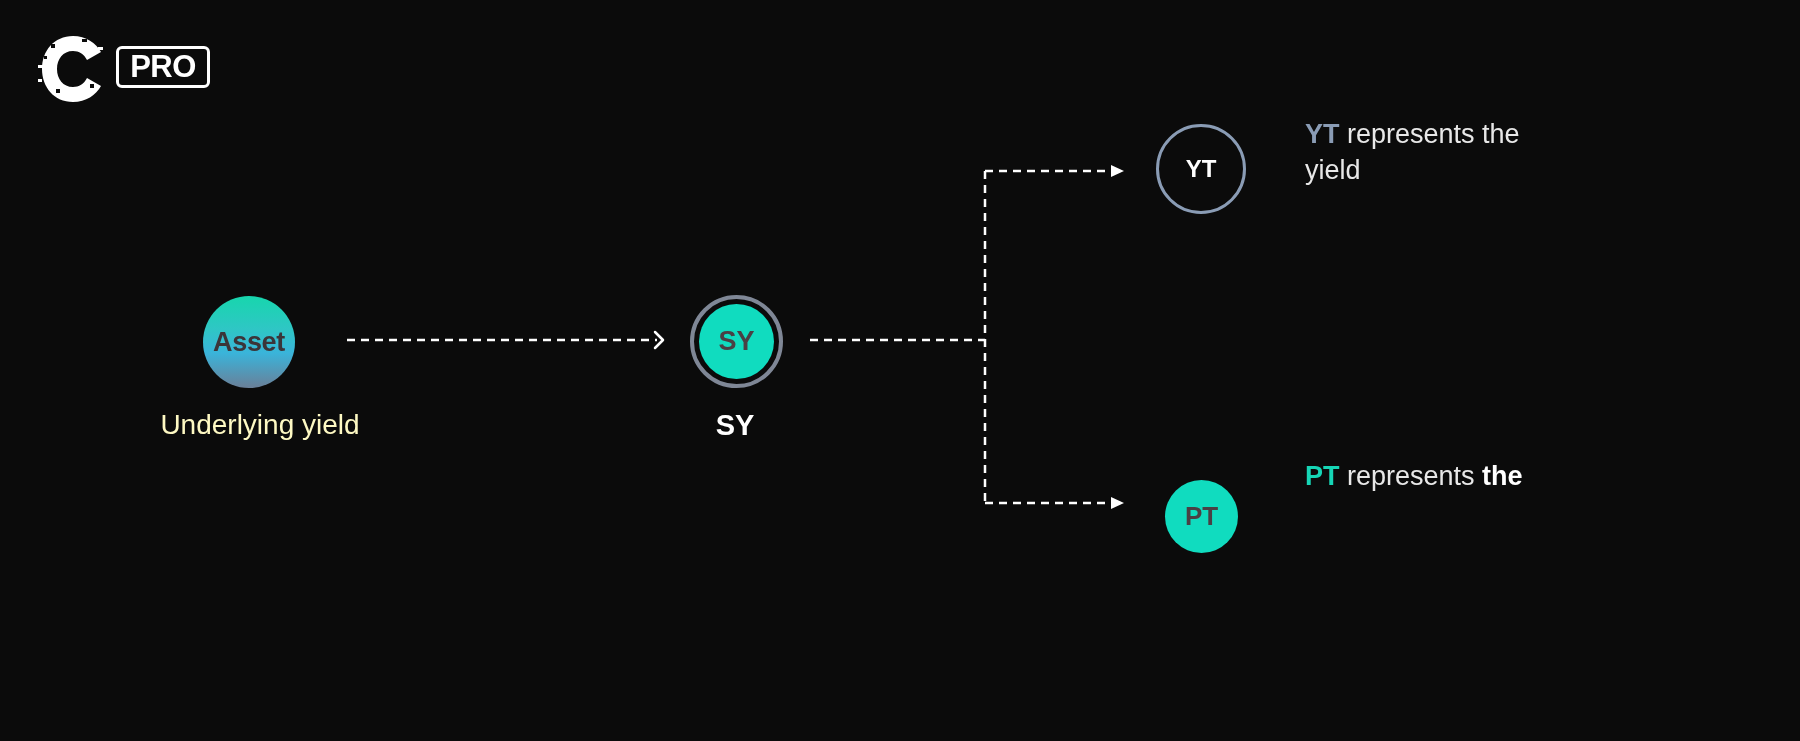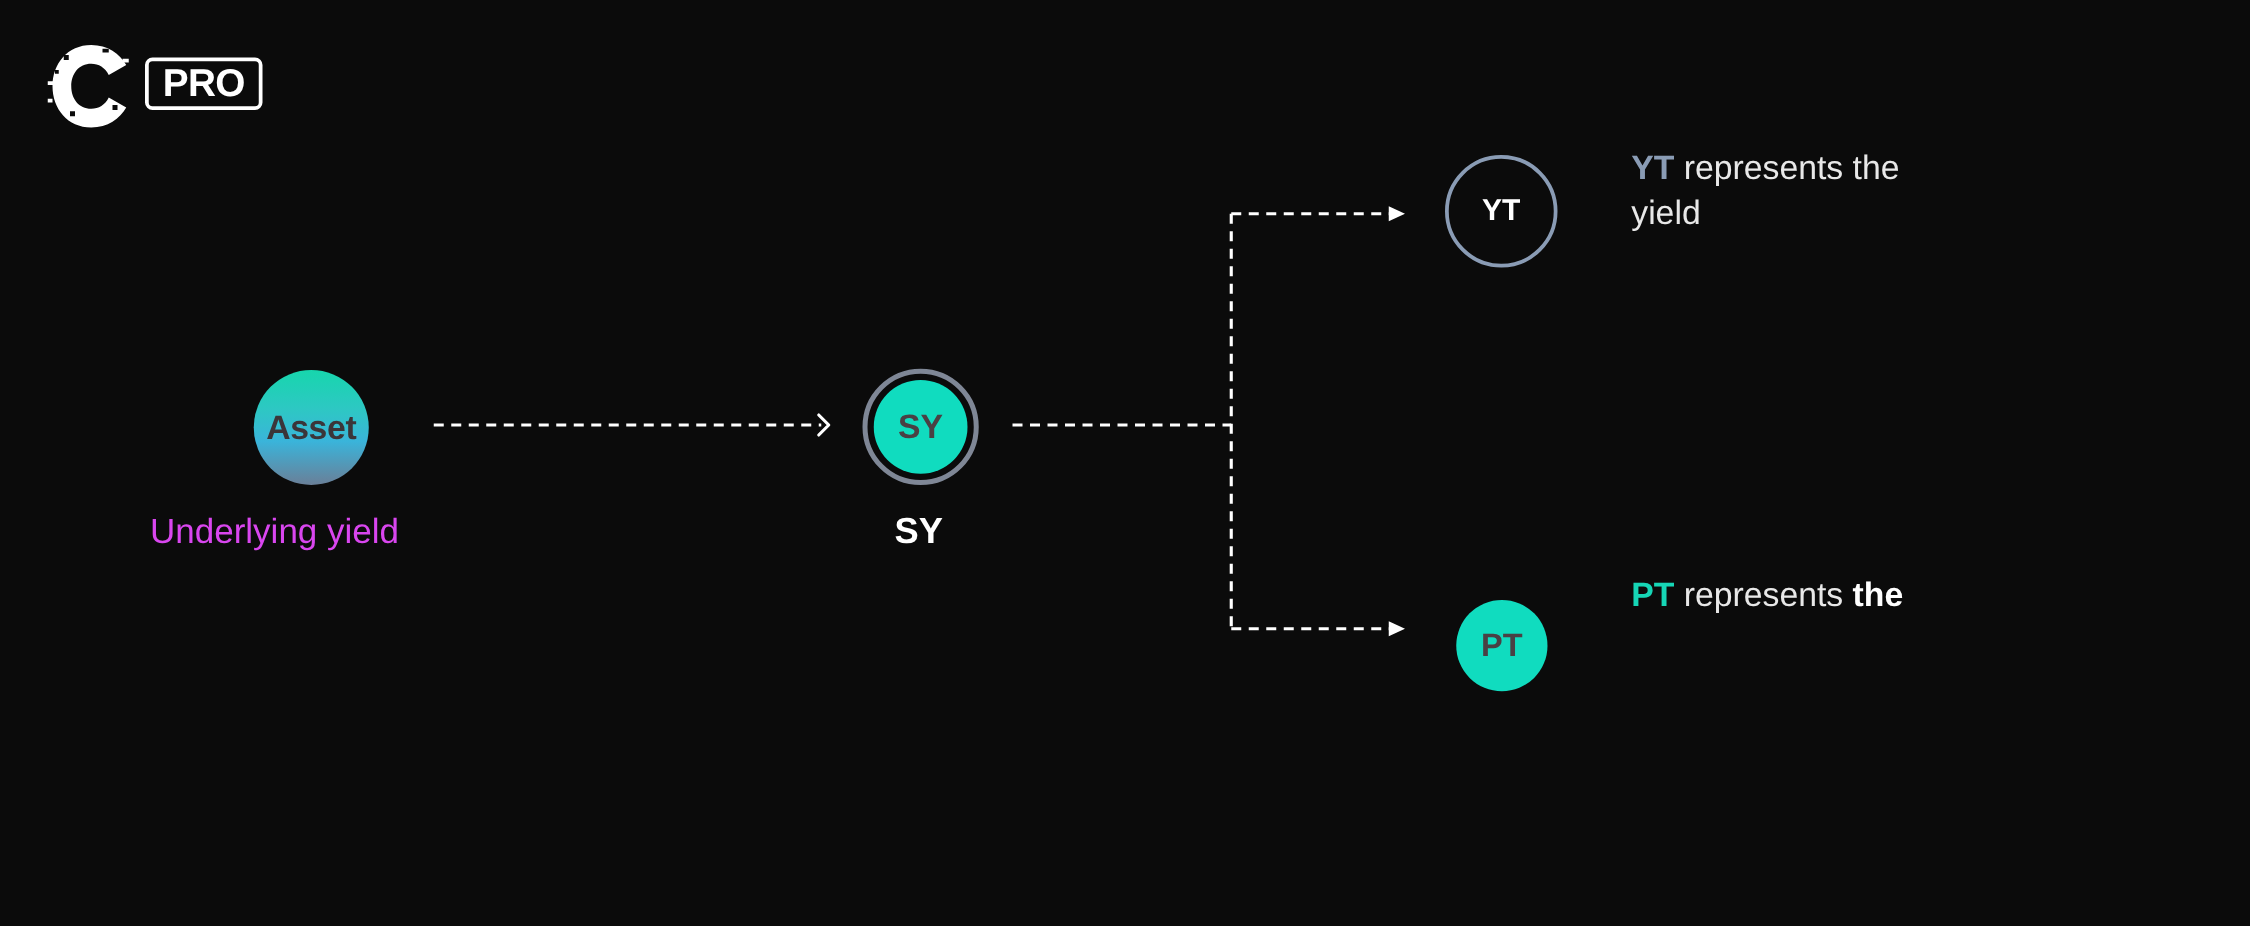--- a/index.html
+++ b/index.html
@@ -77,24 +77,24 @@
     .node-pt {
       left: 1165px; top: 480px; width: 73px; height: 73px;
       background: #10dcbf;
       color: #4a4044;
       font-size: 26px;
     }
 
     
     .label-asset {
       left: 120px; top: 406px; width: 280px;
-      text-align: left;
+      text-align: center;
       font-size: 28px;
       line-height: 38px;
-      color: #d946ef;
+      color: #fef9c3;
       font-weight: 400;
     }
     .label-sy {
       left: 685px; top: 406px; width: 100px;
       text-align: center;
       font-size: 29px;
       line-height: 38px;
       font-weight: 700;
       color: #ffffff;
     }

